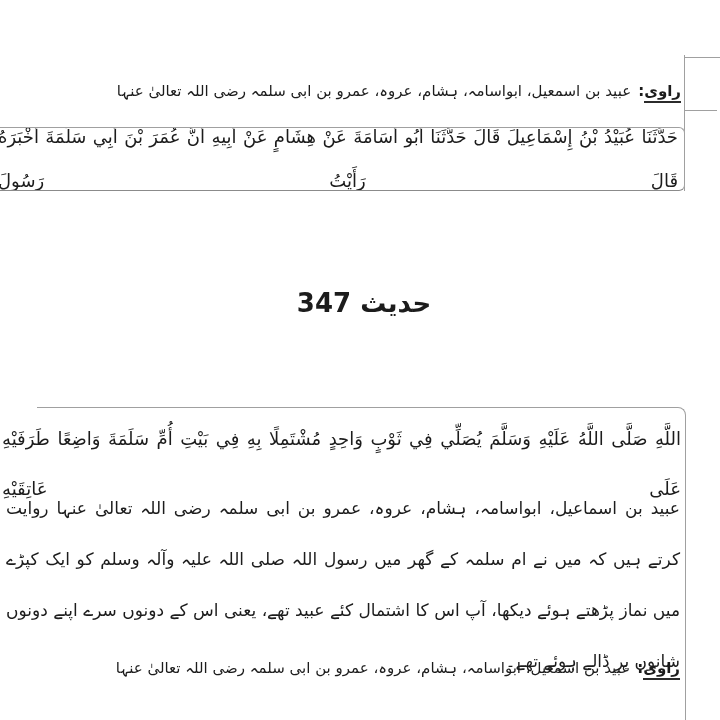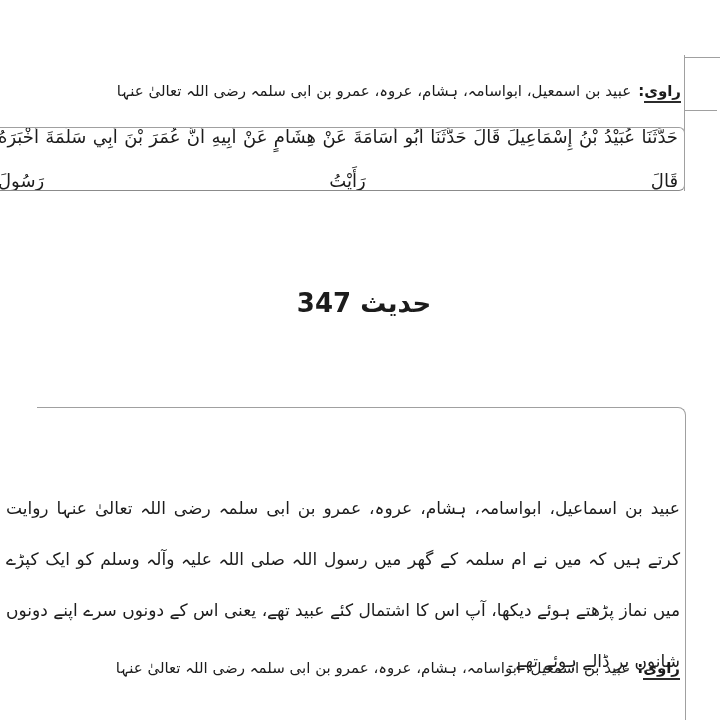--- a/index.html
+++ b/index.html
@@ -130,20 +130,21 @@
   </div>
 
   <div class="matn-box">
     <div class="matn-text" lang="ar">حَدَّثَنَا عُبَيْدُ بْنُ إِسْمَاعِيلَ قَالَ حَدَّثَنَا أَبُو أُسَامَةَ عَنْ هِشَامٍ عَنْ أَبِيهِ أَنَّ عُمَرَ بْنَ أَبِي سَلَمَةَ أَخْبَرَهُ قَالَ رَأَيْتُ رَسُولَ</div>
   </div>
 
   <div class="heading" lang="ur">حدیث 347</div>
 
   <div class="card-border"></div>
 
+  <div class="current-matn" lang="ar">اللَّهِ صَلَّى اللَّهُ عَلَيْهِ وَسَلَّمَ يُصَلِّي فِي ثَوْبٍ وَاحِدٍ مُشْتَمِلًا بِهِ فِي بَيْتِ أُمِّ سَلَمَةَ وَاضِعًا طَرَفَيْهِ عَلَى عَاتِقَيْهِ</div>
 
   <div class="urdu-para" lang="ur">عبید بن اسماعیل، ابواسامہ، ہشام، عروہ، عمرو بن ابی سلمہ رضی اللہ تعالیٰ عنہا روایت کرتے ہیں کہ میں نے ام سلمہ کے گھر میں رسول اللہ صلی اللہ علیہ وآلہ وسلم کو ایک کپڑے میں نماز پڑھتے ہوئے دیکھا، آپ اس کا اشتمال کئے عبید تھے، یعنی اس کے دونوں سرے اپنے دونوں شانوں پر ڈالے ہوئے تھے۔</div>
 
   <div class="narrator-row bottom" lang="ur">
     <span class="narrator-label">راوی</span><span class="narrator-colon">:</span><span class="narrator-names">عبید بن اسمعیل، ابواسامہ، ہشام، عروہ، عمرو بن ابی سلمہ رضی اللہ تعالیٰ عنہا</span>
   </div>
 
 </div>
 
 </body></html>

